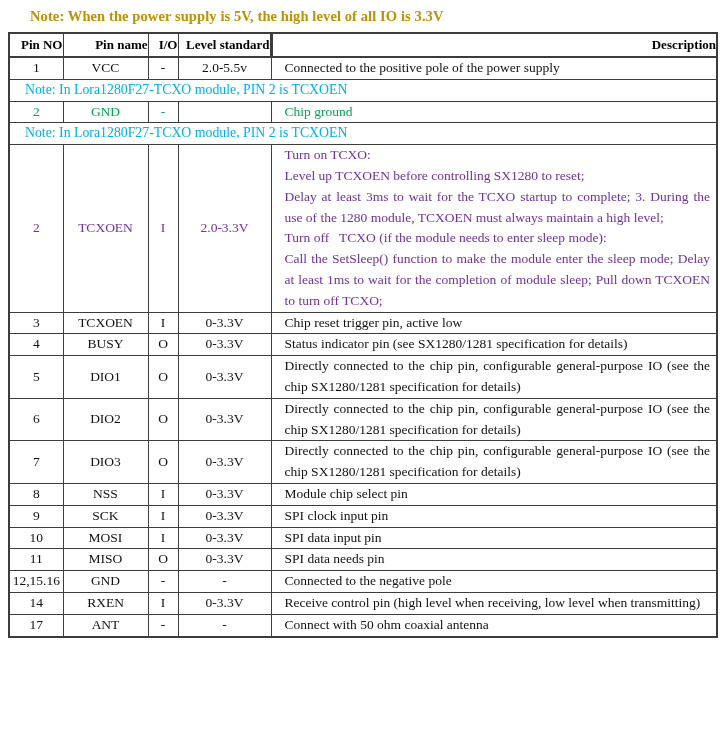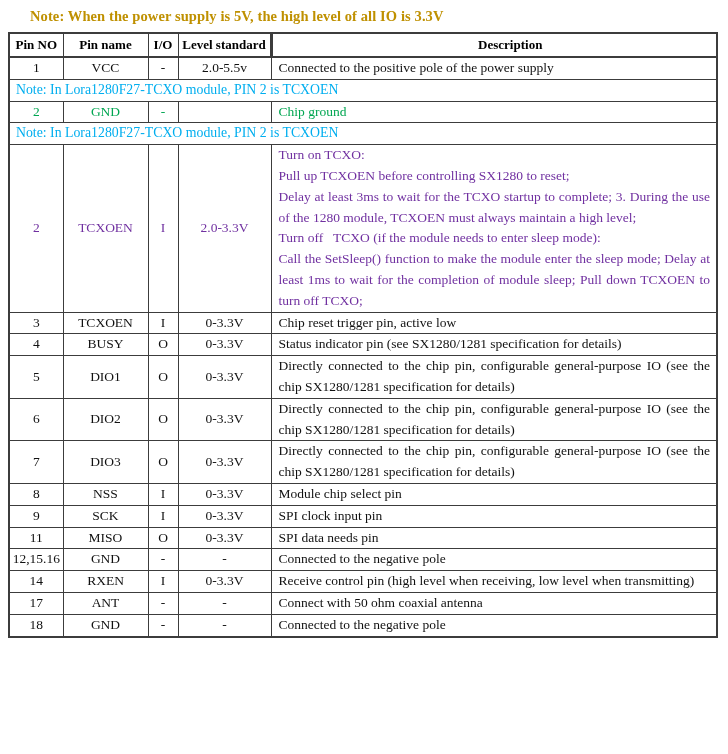--- a/index.html
+++ b/index.html
@@ -34,21 +34,21 @@
   }
   col.c-pinno   { width: 54px; }
   col.c-pinname { width: 85px; }
   col.c-io      { width: 30px; }
   col.c-level   { width: 93px; }
   col.c-desc    { width: 446px; }
   th {
     font-size: 13px;
     font-weight: bold;
     color: #000;
-    text-align: center;
+    text-align: right;
     white-space: nowrap;
     border: 1px solid var(--c-border);
     border-bottom: 2px solid var(--c-border);
     padding: 2px 0;
     line-height: 18px;
     overflow: hidden;
     margin-top: 28px;
   }
   th.desc-h { border-left: 3px solid var(--c-border); padding-left: 32px; }
   td {
@@ -56,29 +56,29 @@
     font-size: 13.5px;
     line-height: 20.8px;
     color: var(--c-text);
     text-align: center;
     vertical-align: middle;
     padding: 0 1px;
     overflow: hidden;
   }
   td.desc {
     text-align: justify;
-    padding: 0 6px 0 7px;
+    padding: 0 6px 0 13px;
   }
   td.desc .para { text-align: justify; }
   tr.green td { color: var(--c-green); }
   tr.purple td { color: var(--c-purple); }
   td.note-cell {
     color: var(--c-note);
     text-align: left;
-    padding-left: 6px;
+    padding-left: 15px;
     font-size: 13.8px;
   }
 </style>
 </head>
 <body>
 
 <div class="page">
   <div class="doc-title">Note: When the power supply is 5V, the high level of all IO is 3.3V</div>
 
   <table class="pin-table">
@@ -119,21 +119,21 @@
         <tr>
           <td colspan="5" class="note-cell">Note: In Lora1280F27-TCXO module, PIN 2 is TCXOEN</td>
         </tr>
         <tr class="purple">
           <td>2</td>
           <td>TCXOEN</td>
           <td>I</td>
           <td>2.0-3.3V</td>
           <td class="desc">
             <div class="para">Turn on TCXO:</div>
-            <div class="para">Pull up TCXOEN before controlling SX1280 to reset;</div>
+            <div class="para">Level up TCXOEN before controlling SX1280 to reset;</div>
             <div class="para">Delay at least 3ms to wait for the TCXO startup to complete; 3. During the use of the 1280 module, TCXOEN must always maintain a high level;</div>
             <div class="para">Turn off&nbsp;&nbsp; TCXO (if the module needs to enter sleep mode):</div>
             <div class="para">Call the SetSleep() function to make the module enter the sleep mode; Delay at least 1ms to wait for the completion of module sleep; Pull down TCXOEN to turn off TCXO;</div>
           </td>
         </tr>
         <tr>
           <td>3</td>
           <td>TCXOEN</td>
           <td>I</td>
           <td>0-3.3V</td>
@@ -175,20 +175,27 @@
           <td class="desc">Module chip select pin</td>
         </tr>
         <tr>
           <td>9</td>
           <td>SCK</td>
           <td>I</td>
           <td>0-3.3V</td>
           <td class="desc">SPI clock input pin</td>
         </tr>
         <tr>
+          <td>10</td>
+          <td>MOSI</td>
+          <td>I</td>
+          <td>0-3.3V</td>
+          <td class="desc">SPI data input pin</td>
+        </tr>
+        <tr>
           <td>11</td>
           <td>MISO</td>
           <td>O</td>
           <td>0-3.3V</td>
           <td class="desc">SPI data needs pin</td>
         </tr>
         <tr>
           <td>12,15.16</td>
           <td>GND</td>
           <td>-</td>
@@ -201,23 +208,16 @@
           <td>I</td>
           <td>0-3.3V</td>
           <td class="desc">Receive control pin (high level when receiving, low level when transmitting)</td>
         </tr>
         <tr>
           <td>17</td>
           <td>ANT</td>
           <td>-</td>
           <td>-</td>
           <td class="desc">Connect with 50 ohm coaxial antenna</td>
-        </tr>
-        <tr>
-          <td>18</td>
-          <td>GND</td>
-          <td>-</td>
-          <td>-</td>
-          <td class="desc">Connected to the negative pole</td>
         </tr>
       </tbody>
   </table>
 </div>
 
 </body></html>

